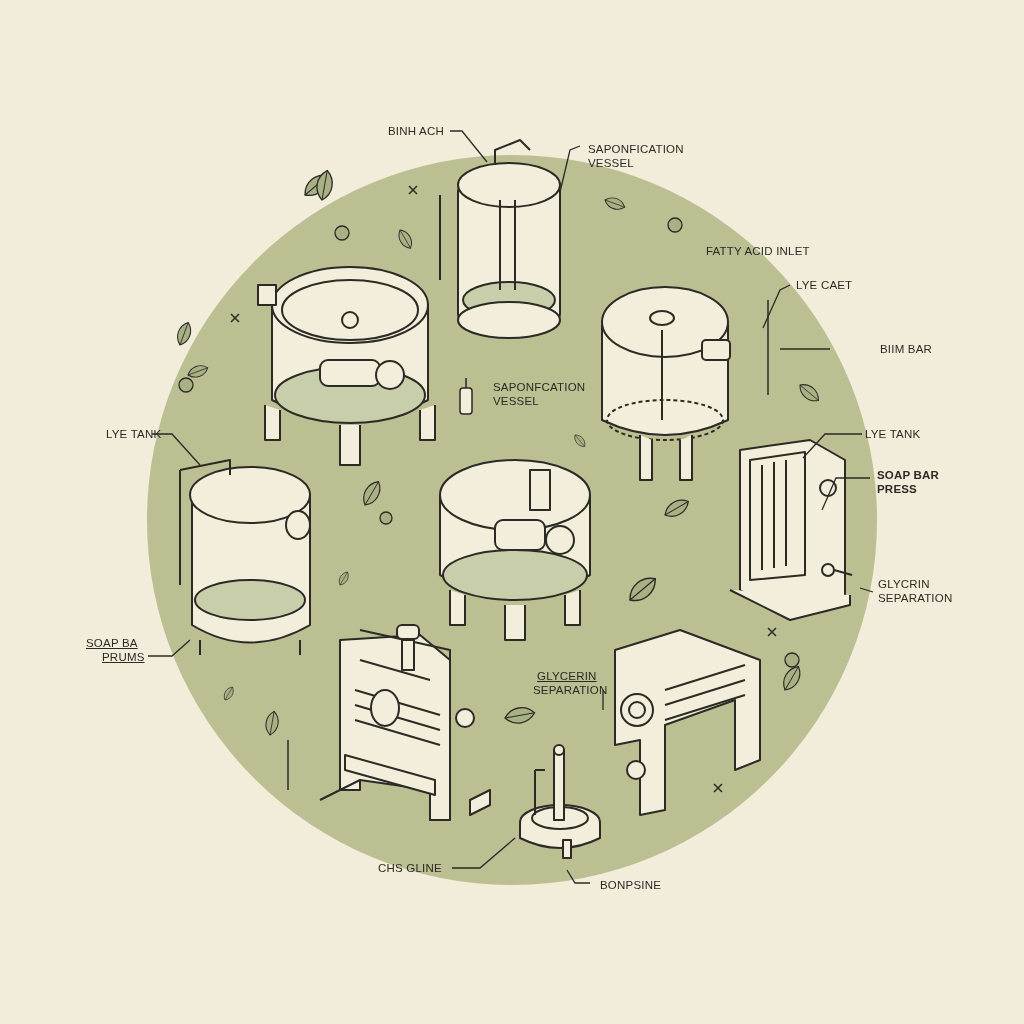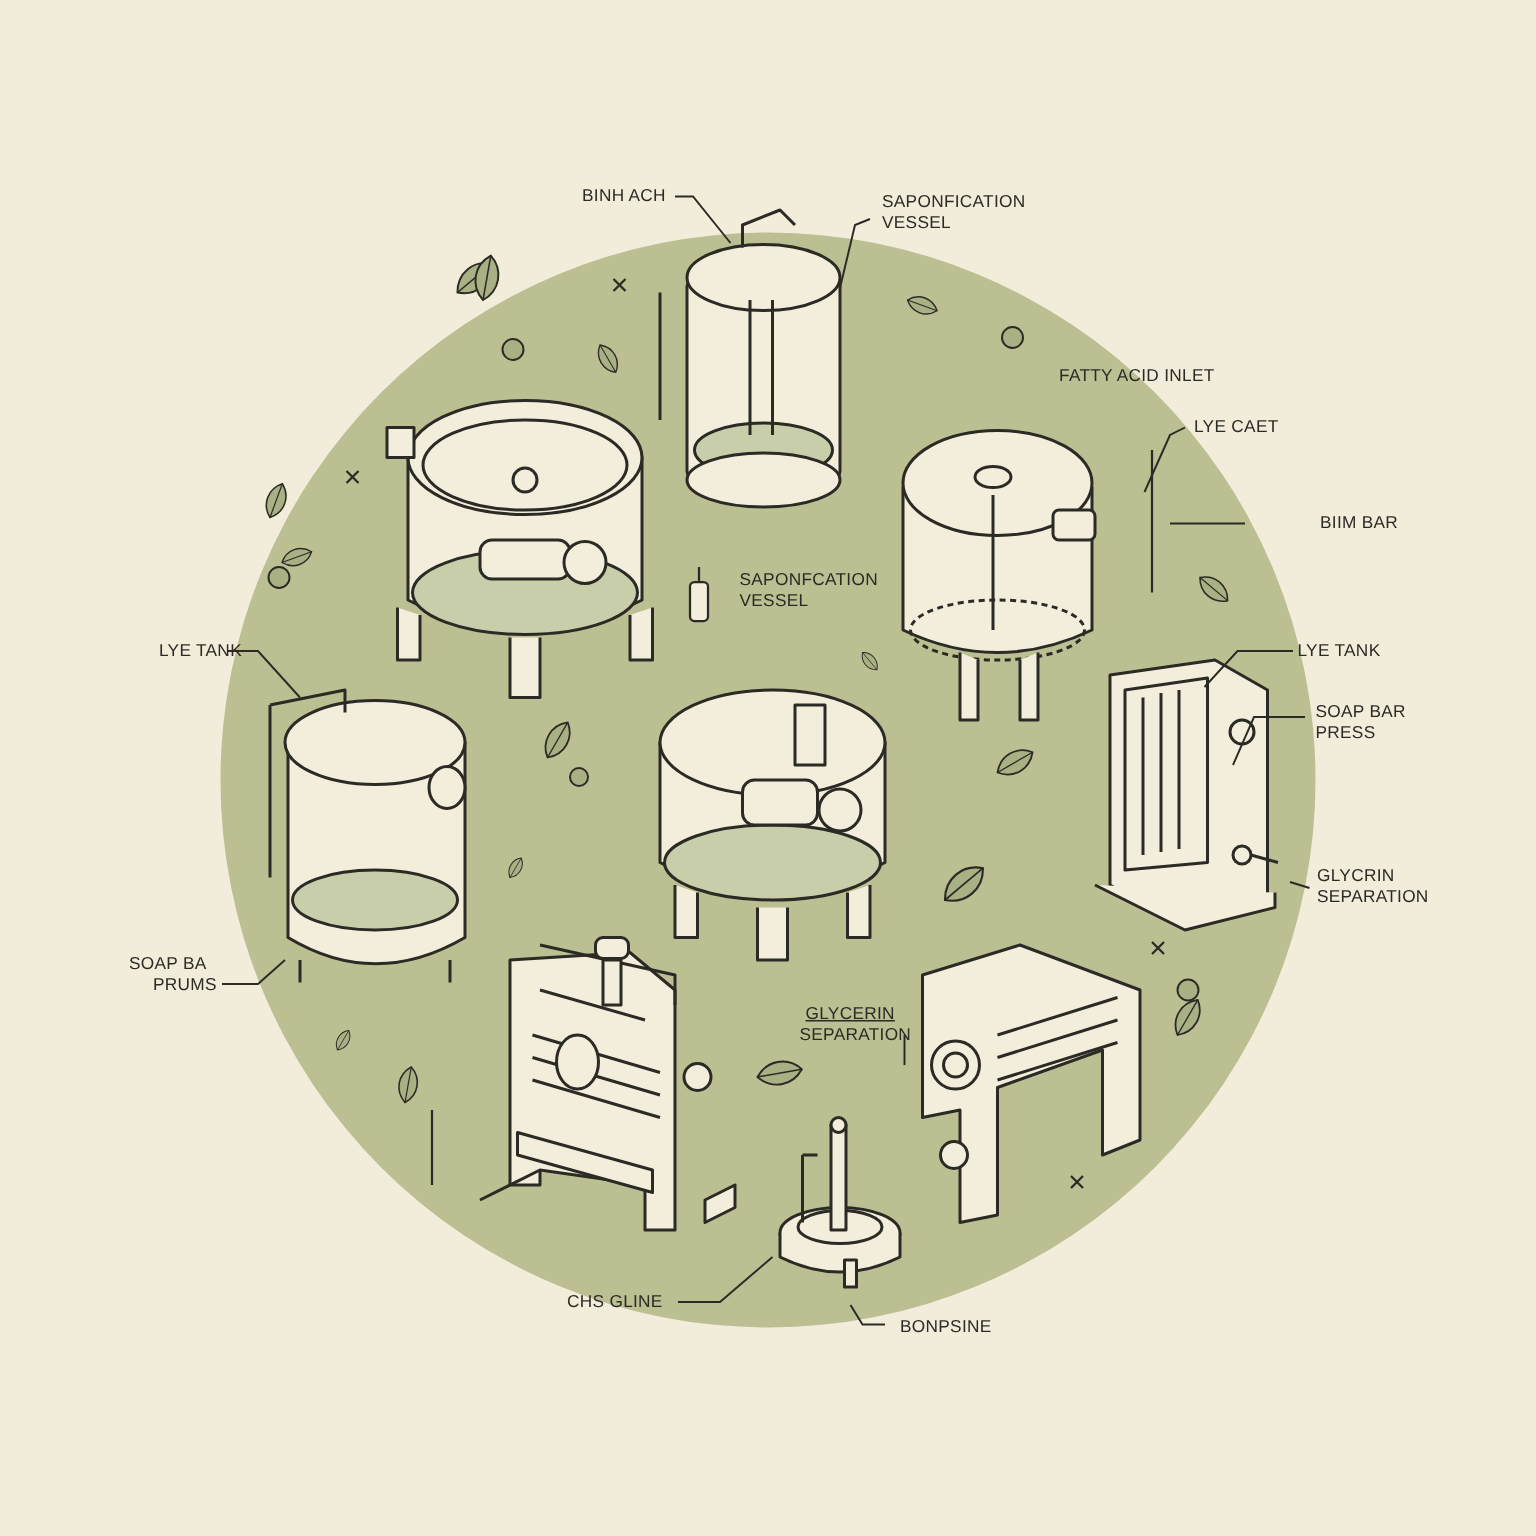--- a/index.html
+++ b/index.html
@@ -171,21 +171,21 @@
     <path d="M148 656 L172 656 L190 640"></path>
     <path d="M603 710 L603 690"></path>
     <path d="M452 868 L480 868 L515 838"></path>
     <path d="M590 883 L575 883 L567 870"></path>
   </g>
 </svg>
 
 <div class="label" style="left:388px;top:124px;">
   <span>BINH ACH</span>
 </div>
-<div class="label" style="left:588px;top:128px;">
+<div class="label" style="left:588px;top:142px;">
   <span>SAPONFICATION</span>
   <span>VESSEL</span>
 </div>
 <div class="label" style="left:706px;top:244px;text-align:center;">
   <span>FATTY ACID INLET</span>
 </div>
 <div class="label" style="left:796px;top:278px;">
   <span>LYE CAET</span>
 </div>
 <div class="label" style="left:836px;top:342px;padding-left:44px;">
@@ -194,29 +194,29 @@
 <div class="label" style="left:493px;top:380px;">
   <span>SAPONFCATION</span>
   <span>VESSEL</span>
 </div>
 <div class="label" style="left:106px;top:427px;">
   <span>LYE TANK</span>
 </div>
 <div class="label" style="left:865px;top:427px;">
   <span>LYE TANK</span>
 </div>
-<div class="label" style="left:877px;top:468px;">
+<div class="label" style="left:877px;top:468px;font-weight:bold;">
   <span>SOAP BAR</span>
   <span>PRESS</span>
 </div>
 <div class="label" style="left:878px;top:577px;">
   <span>GLYCRIN</span>
   <span>SEPARATION</span>
 </div>
-<div class="label" style="left:86px;top:636px;">
+<div class="label" style="left:86px;top:636px;text-decoration:underline;">
   <span>SOAP BA</span>
   <span style="padding-left:16px;">PRUMS</span>
 </div>
 <div class="label" style="left:533px;top:669px;">
   <span style="padding-left:4px;text-decoration:underline;">GLYCERIN</span>
   <span>SEPARATION</span>
 </div>
 <div class="label" style="left:378px;top:861px;">
   <span>CHS GLINE</span>
 </div>

